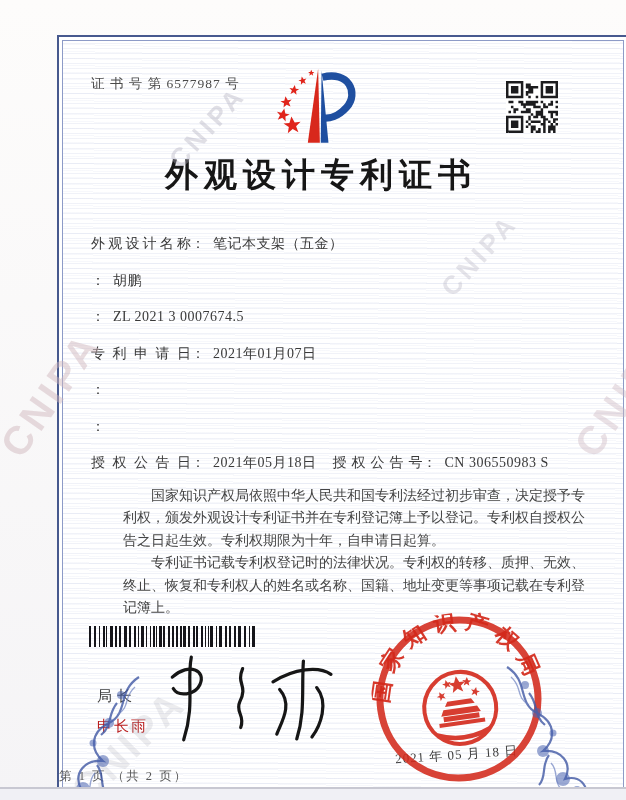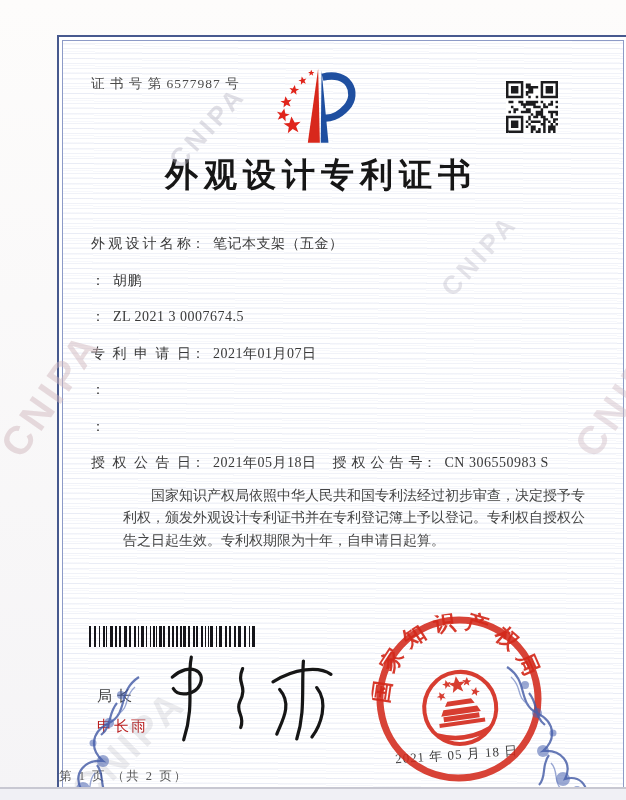--- a/index.html
+++ b/index.html
@@ -140,20 +140,21 @@
         <span class="fgroup2">
           <span class="flabel">授权公告号</span>
             <span class="fcolon">：</span>
           <span class="fvalue">CN 306550983 S</span>
         </span>
       </div>
     </div>
 
     <div class="paras">
       <p>国家知识产权局依照中华人民共和国专利法经过初步审查，决定授予专利权，颁发外观设计专利证书并在专利登记簿上予以登记。专利权自授权公告之日起生效。专利权期限为十年，自申请日起算。</p>
+      <p>专利证书记载专利权登记时的法律状况。专利权的转移、质押、无效、终止、恢复和专利权人的姓名或名称、国籍、地址变更等事项记载在专利登记簿上。</p>
     </div>
 
     <svg class="barcode" width="172" height="21" viewBox="0 0 172 21">
         <path d="M0,0h2v21h-2zM5,0h2v21h-2zM10,0h1v21h-1zM14,0h2v21h-2zM17,0h1v21h-1zM21,0h3v21h-3zM26,0h2v21h-2zM30,0h2v21h-2zM35,0h3v21h-3zM40,0h2v21h-2zM45,0h2v21h-2zM49,0h1v21h-1zM52,0h3v21h-3zM57,0h1v21h-1zM61,0h1v21h-1zM64,0h2v21h-2zM67,0h1v21h-1zM70,0h3v21h-3zM74,0h2v21h-2zM79,0h2v21h-2zM83,0h2v21h-2zM87,0h2v21h-2zM91,0h2v21h-2zM94,0h3v21h-3zM99,0h2v21h-2zM104,0h2v21h-2zM107,0h2v21h-2zM112,0h2v21h-2zM116,0h1v21h-1zM119,0h1v21h-1zM121,0h3v21h-3zM127,0h1v21h-1zM130,0h3v21h-3zM136,0h2v21h-2zM140,0h2v21h-2zM145,0h2v21h-2zM149,0h3v21h-3zM155,0h2v21h-2zM160,0h1v21h-1zM163,0h3v21h-3z" fill="#15151a"></path>
       </svg>
 
     <div class="sig-title">局长</div>
     <div class="sig-name">申长雨</div>
 
     <svg class="signature" width="190" height="100" viewBox="0 0 200 100">

